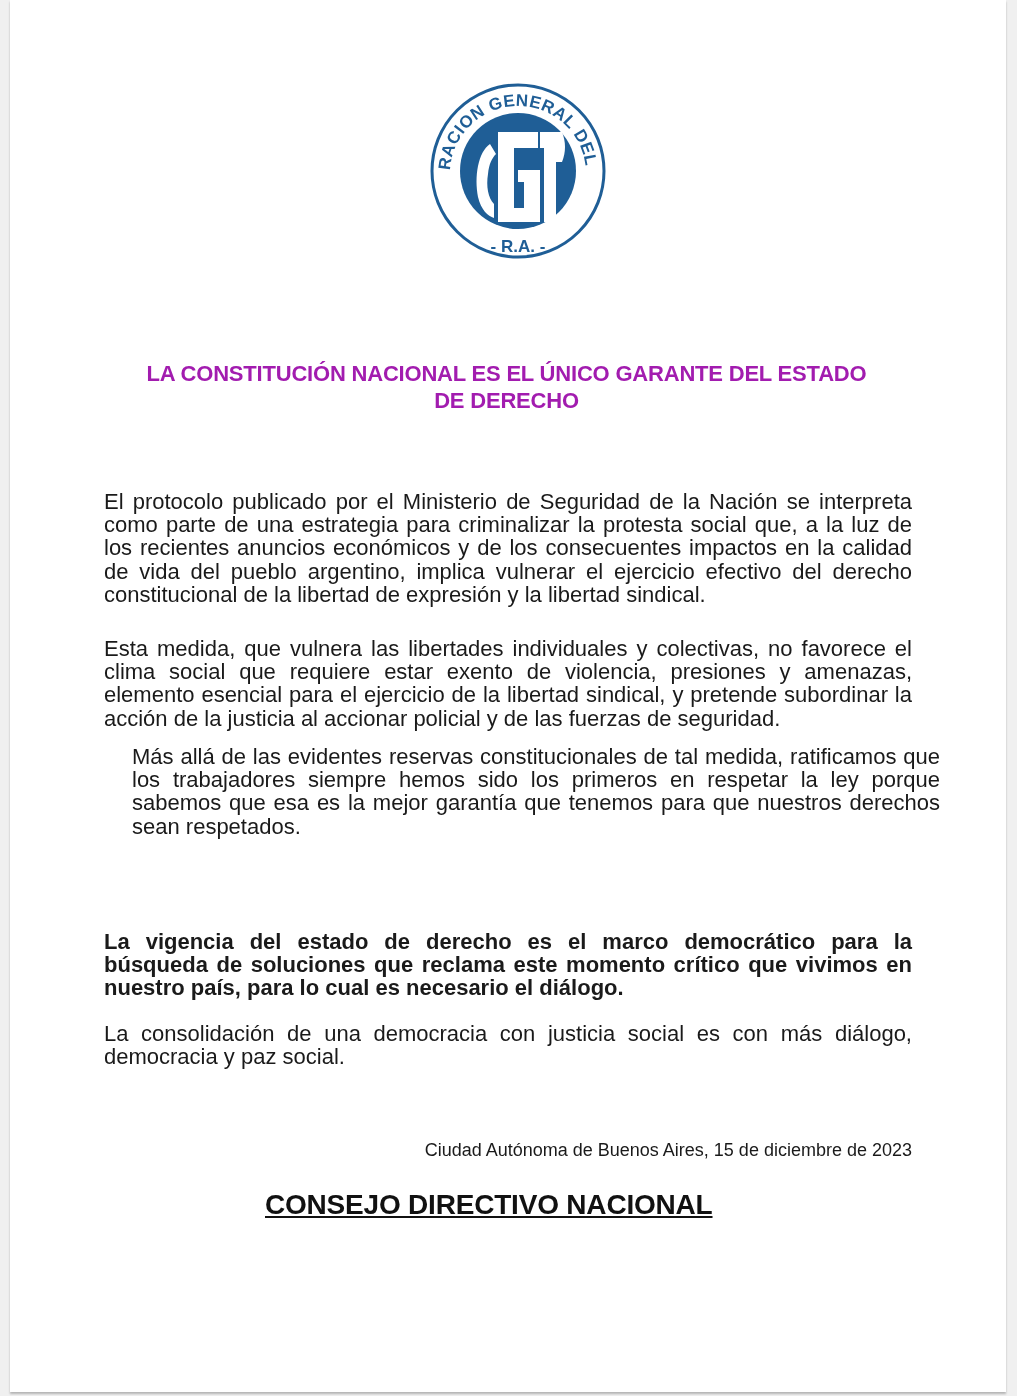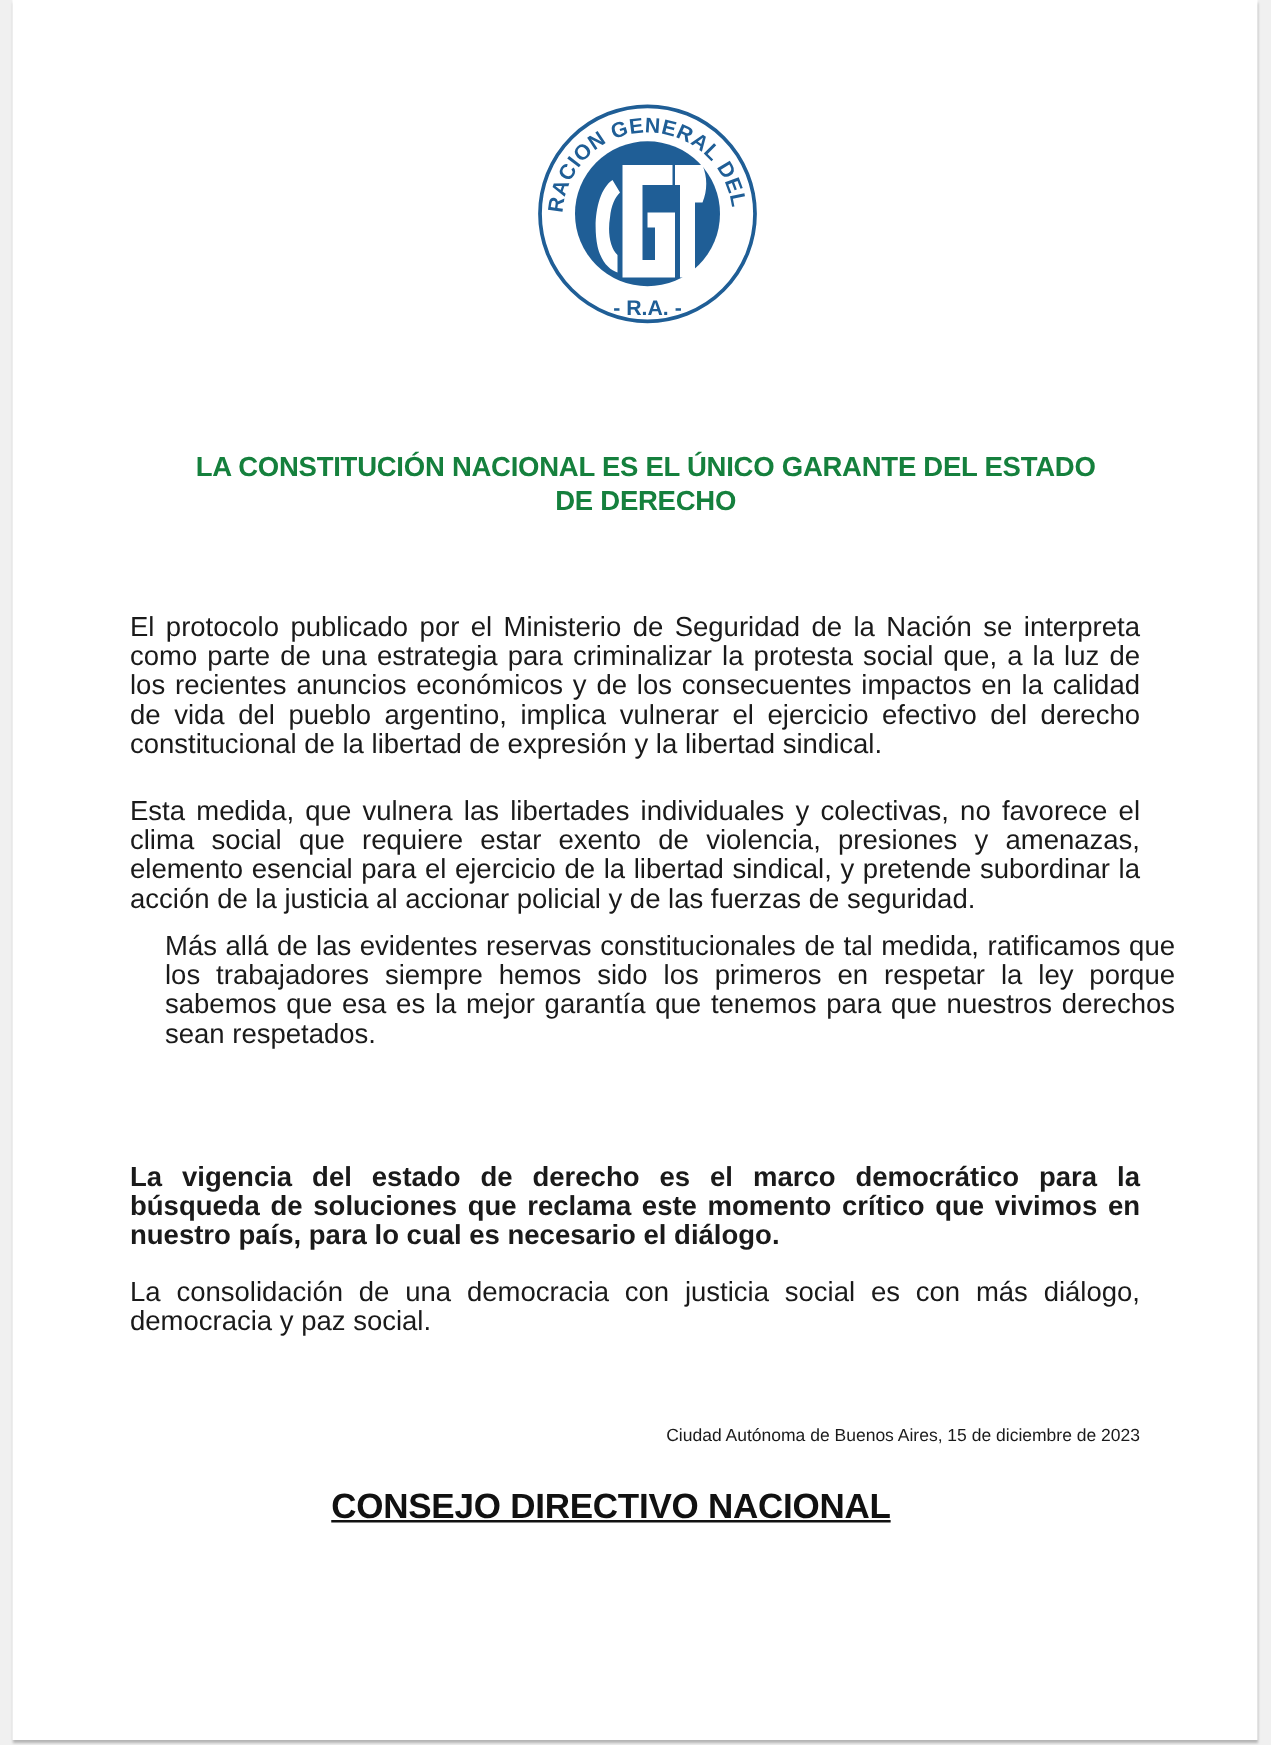--- a/index.html
+++ b/index.html
@@ -17,27 +17,27 @@
     background: #ffffff;
     box-shadow: 0 2px 2px rgba(0,0,0,0.25);
   }
   .logo {
     position: absolute;
     left: 418px; top: 82px;
     width: 180px; height: 178px;
   }
   .title {
     position: absolute;
-    left: 95px; top: 360px;
+    left: 85px; top: 360px;
     width: 823px;
     text-align: center;
     font-weight: bold;
     font-size: 22px;
     line-height: 27px;
-    color: #15803d;
+    color: #a21caf;
     letter-spacing: -0.2px;
   }
   .body-text {
     position: absolute;
     left: 94px;
     width: 808px;
     font-size: 22px;
     line-height: 23.2px;
     color: #1a1a1a;
     text-align: justify;
@@ -46,21 +46,21 @@
   }
   .p1 { top: 490px; }
   .p2 { top: 637px; }
   .p3 { top: 745px; margin-left: 28px; }
   .p4 { top: 837px; }
   .p5 { top: 930px; font-weight: bold; }
   .p6 { top: 1022px; }
   .dateline {
     position: absolute;
     right: 94px; top: 1140px;
-    font-size: 14px;
+    font-size: 18px;
     color: #1a1a1a;
     text-align: right;
   }
   .signature {
     position: absolute;
     left: 255px; top: 1189px;
     font-size: 28px;
     font-weight: bold;
     color: #111;
     letter-spacing: -0.2px;

